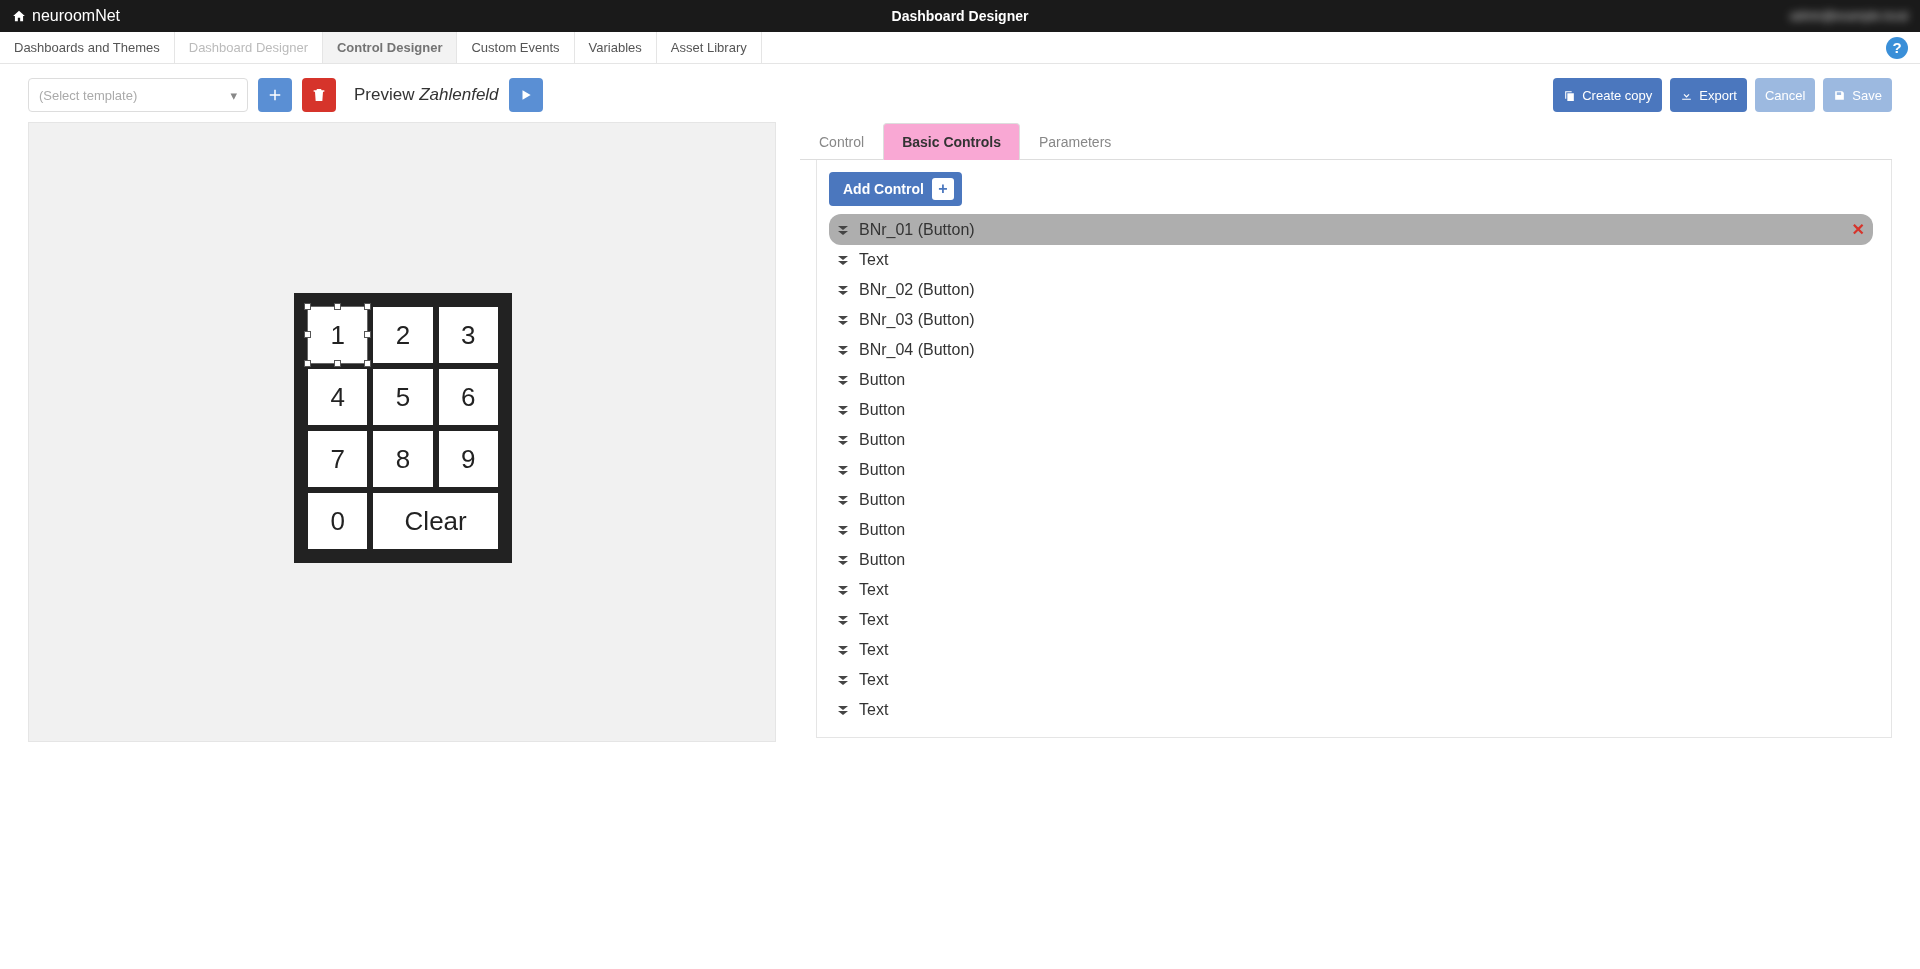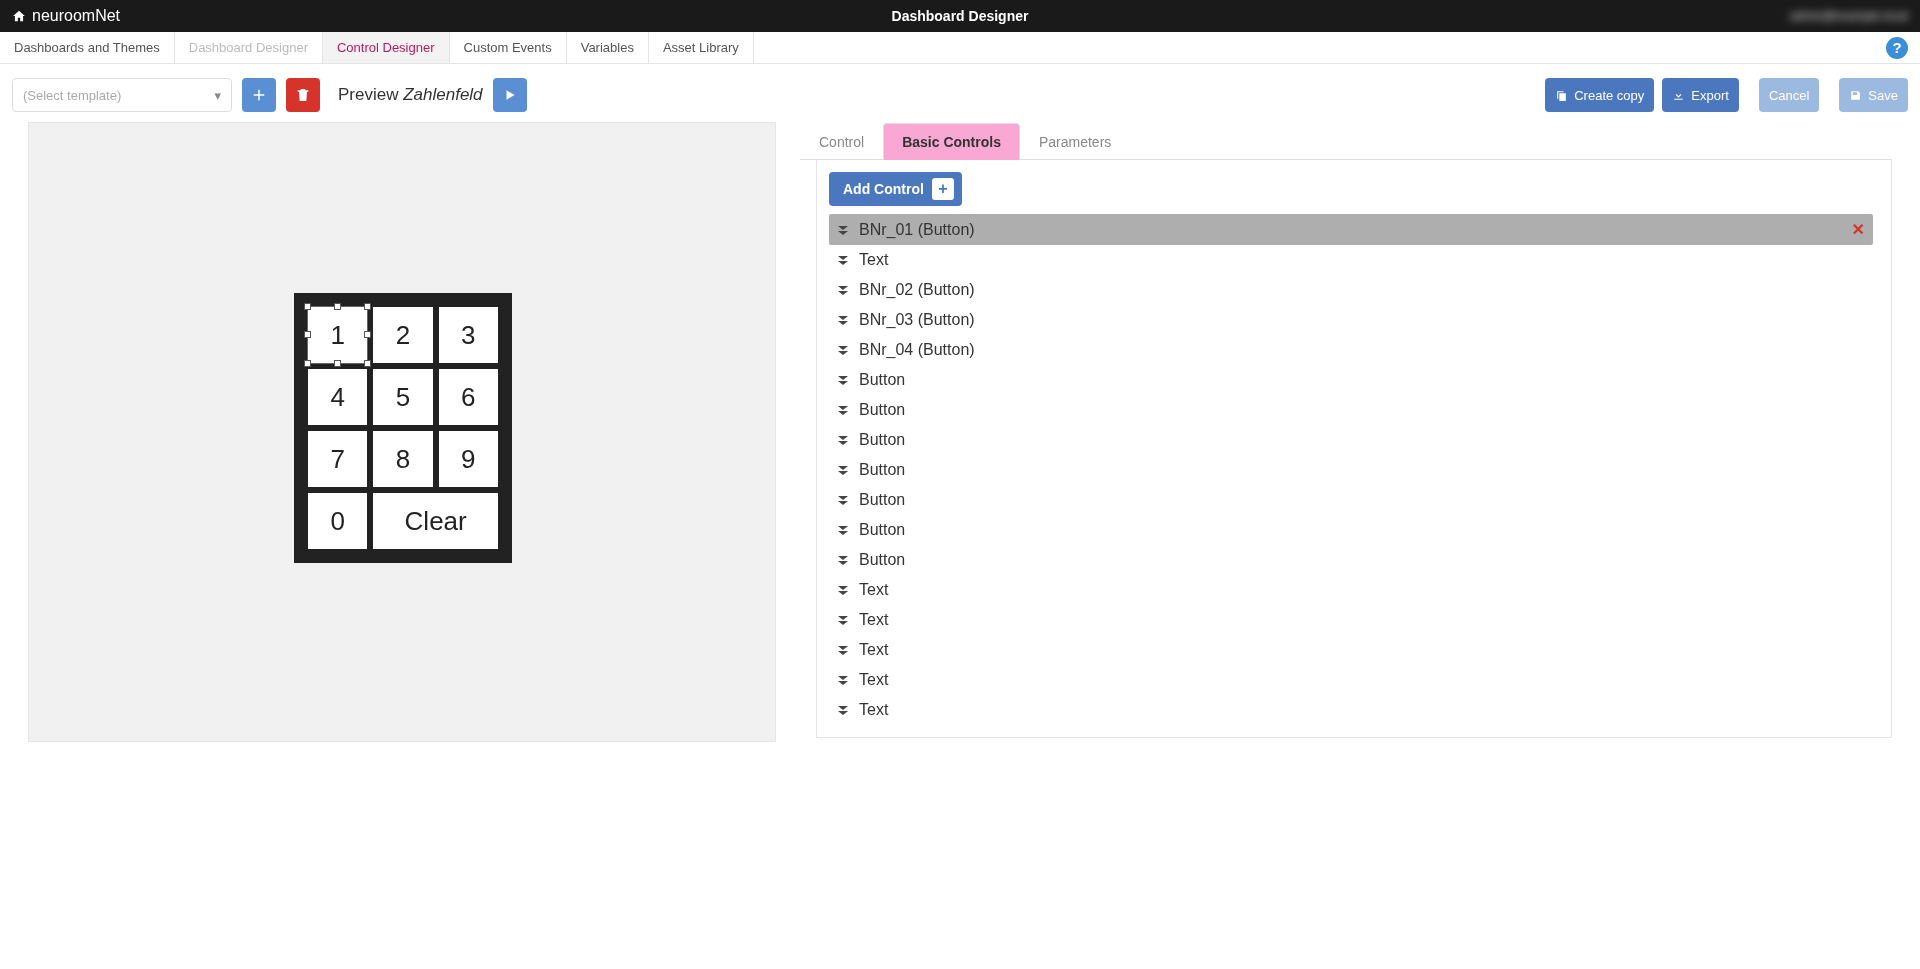--- a/index.html
+++ b/index.html
@@ -5,33 +5,33 @@
   * { box-sizing: border-box; margin: 0; padding: 0; }
   body { font-family: -apple-system, "Segoe UI", Helvetica, Arial, sans-serif; font-size: 14px; color: #333; background: #fff; }
   
   .topbar { background: #1a1a1a; color: #fff; height: 32px; display: flex; align-items: center; padding: 0 12px; position: relative; }
   .topbar .brand { display: flex; align-items: center; gap: 6px; font-size: 16px; font-weight: 500; }
   .topbar .title { position: absolute; left: 50%; transform: translateX(-50%); font-size: 14px; font-weight: 600; }
   .topbar .user { margin-left: auto; filter: blur(4px); font-size: 12px; opacity: .8; }
   
   .menubar { background: #fff; border-bottom: 1px solid #e5e5e5; height: 32px; display: flex; align-items: stretch; }
   .menubar .tab { padding: 8px 14px; display: flex; align-items: center; font-size: 13px; color: #555; border-right: 1px solid #e5e5e5; cursor: pointer; }
-  .menubar .tab.active { background: #f3f3f3; color: #be185d; font-weight: 400; text-align: right; }
+  .menubar .tab.active { background: #f3f3f3; color: #737373; font-weight: 700; text-align: right; }
   .menubar .tab.disabled { color: #bbb; }
   .menubar .help { margin-left: auto; display: flex; align-items: center; padding: 0 12px; }
   .help-circle { width: 22px; height: 22px; border-radius: 50%; background: #3a8fd8; color: #fff; display:flex; align-items:center; justify-content:center; font-weight:700; font-size:15px;}
   
-  .toolbar { padding: 14px 12px 10px; display: flex; align-items: center; gap: 10px; }
+  .toolbar { padding: 14px 28px 10px; display: flex; align-items: center; gap: 10px; }
   .sel-tpl { width: 220px; height: 34px; border: 1px solid #ddd; border-radius: 4px; display: flex; align-items: center; padding: 0 10px; color: #aaa; font-size: 13px; position: relative; }
   .sel-tpl .caret { margin-left: auto; color: #888; }
   .btn { height: 34px; min-width: 34px; border-radius: 4px; display: inline-flex; align-items: center; justify-content: center; color: #fff; cursor:pointer; padding: 0 10px; font-size: 13px; gap: 6px; border:none; }
   .btn.blue-sq { background: #5a8fd4; width:34px; padding:0; }
   .btn.red-sq { background: #d6342b; width:34px; padding:0; }
   .btn.primary { background: #4b77be; }
-  .btn.light { background: #9cb9e0; margin-left: 12px; }
+  .btn.light { background: #9cb9e0; }
   .preview-label { margin-left: 8px; font-size: 17px; color: #333; }
   .preview-label em { font-style: italic; }
   .toolbar .right { margin-left: auto; display: flex; gap: 8px; }
   
   .workspace { display: flex; padding: 0 28px 20px; gap: 24px; align-items: flex-start; }
   .canvas-wrap { flex: 0 0 748px; height: 620px; border: 1px solid #e5e5e5; background: #f1f1f1; position: relative; }
   
   .keypad { position: absolute; left: 265px; top: 170px; width: 218px; background: #222; padding: 14px; }
   .keypad-grid { display: grid; grid-template-columns: repeat(3, 1fr); gap: 6px; }
   .key { background: #fff; height: 56px; display: flex; align-items: center; justify-content: center; font-size: 26px; color: #222; cursor:pointer; }
@@ -49,21 +49,21 @@
   
   .side-body { border: 1px solid #e5e5e5; border-top:none; padding: 12px; margin-left: 16px; }
   .add-ctrl { display:inline-flex; align-items:center; gap:8px; background:#4b77be; color:#fff; border-radius:4px; padding:6px 8px 6px 14px; font-size:14px; font-weight:600; cursor:pointer; }
   .add-ctrl .plus-box { width:22px;height:22px;background:#fff;color:#4b77be;border-radius:3px;display:flex;align-items:center;justify-content:center;font-weight:900;font-size:16px;}
   
   .ctrl-list { margin-top: 8px; max-height: 540px; overflow-y: auto; padding-right: 6px; }
   .ctrl-list::-webkit-scrollbar { width: 10px; }
   .ctrl-list::-webkit-scrollbar-thumb { background: #bcbcbc; border-radius: 5px; }
   .ctrl-list::-webkit-scrollbar-track { background: #eee; border-radius: 5px; }
   
-  .ctrl-row { display:flex; align-items:center; gap:10px; padding: 6px 8px; font-size: 16px; color:#333; cursor:pointer; border-radius:2px; }
+  .ctrl-row { display:flex; align-items:center; gap:10px; padding: 6px 8px; font-size: 16px; color:#333; cursor:pointer; border-radius:12px; }
   .ctrl-row.selected { background:#aeaeae; }
   .ctrl-row .expand { font-size:13px; color:#555; display:flex; flex-direction:column; line-height:6px; }
   .ctrl-row .del { margin-left:auto; color:#d6342b; font-weight:700; font-size:16px; }
   
   svg { display:block; }
 </style>
 </head>
 <body>
 
 <div class="topbar">

